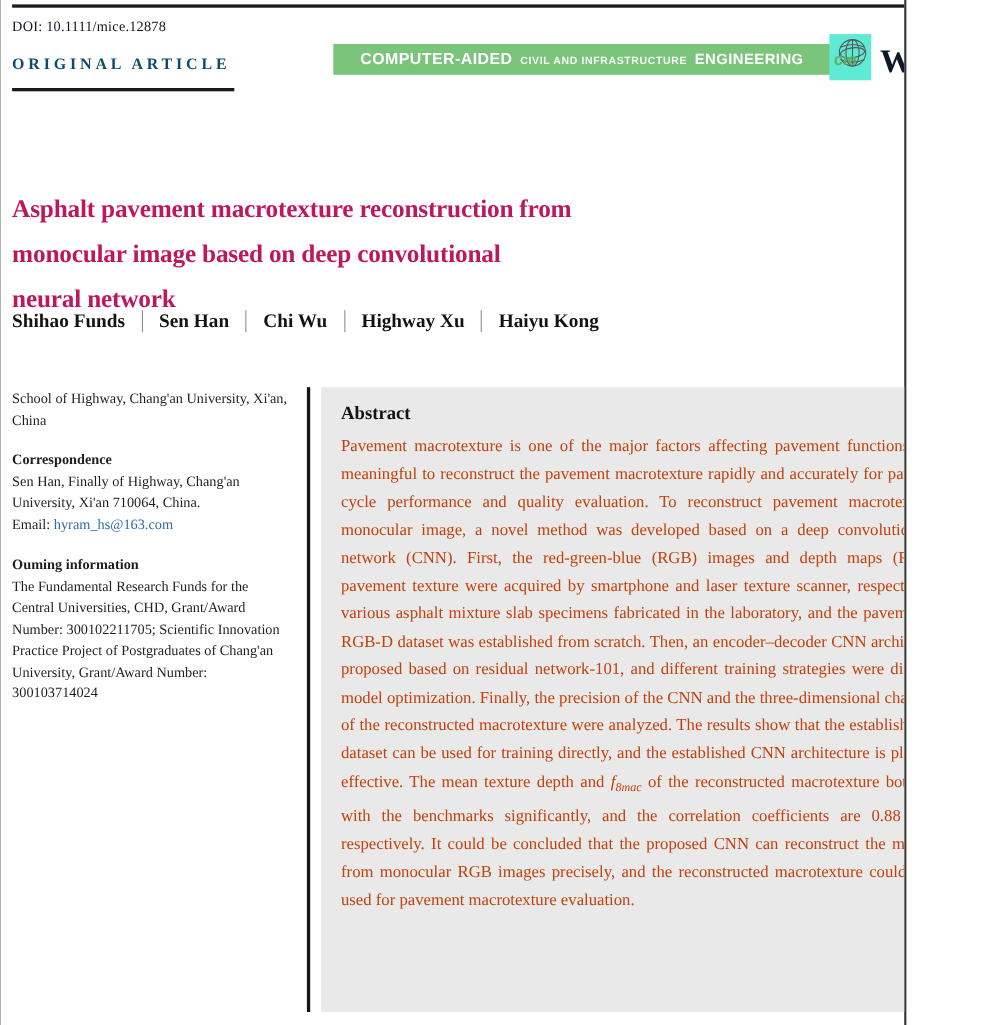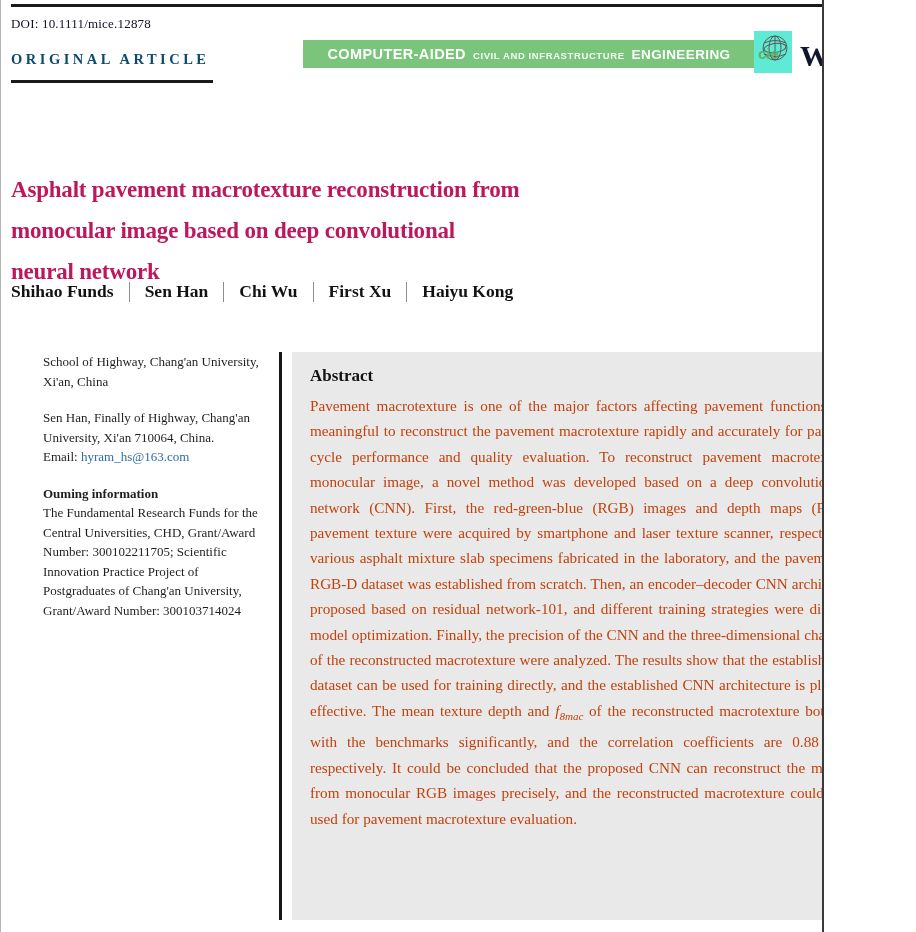--- a/index.html
+++ b/index.html
@@ -59,21 +59,21 @@
     position:absolute;left:10px;top:281px;
     font-size:17.5px;font-weight:bold;color:#121212;
     display:flex;align-items:center;
   }
   .author-sep{width:1px;height:20px;background:#8d8d8d;margin:0 15px;display:inline-block;}
 
   .sidebar{
     position:absolute;left:10px;top:352px;width:254px;
     font-size:13px;line-height:19.5px;color:#1e1e1e;
   }
-  .sidebar .block{margin-bottom:17px;margin-left:32px;}
+  .sidebar .block{margin-bottom:17px;}
   .sidebar .block-heading{font-weight:bold;}
   .email-line a{color:var(--link-blue);text-decoration:none;}
 
   .abstract-bar{position:absolute;left:278px;top:352px;width:3px;height:568px;background:#161616;}
   .abstract-box{
     position:absolute;left:291px;top:352px;width:615px;height:568px;
     background:var(--abstract-bg);
     padding:10px 16px 0 18px;
   }
   .abstract-heading{font-size:17px;font-weight:bold;margin:4px 0 7px 0;color:#121212;}
@@ -124,29 +124,30 @@
     <div>neural network</div>
   </h1>
 
   <div class="authors">
     <span>Shihao Funds</span>
     <span class="author-sep"></span>
     <span>Sen Han</span>
     <span class="author-sep"></span>
     <span>Chi Wu</span>
     <span class="author-sep"></span>
-    <span>First Xu</span>
+    <span>Highway Xu</span>
     <span class="author-sep"></span>
     <span>Haiyu Kong</span>
   </div>
 
   <div class="sidebar">
     <p class="block">School of Highway, Chang'an University, Xi'an, China</p>
 
     <div class="block">
+      <div class="block-heading">Correspondence</div>
       <span>Sen Han, Finally of Highway, Chang'an University, Xi'an 710064, China.</span>
       <div class="email-line">
         <span>Email: </span><a href="#">hyram_hs@163.com</a>
       </div>
     </div>
 
     <div class="block">
       <div class="block-heading">Ouming information</div>
       <span>The Fundamental Research Funds for the Central Universities, CHD, Grant/Award Number: 300102211705; Scientific Innovation Practice Project of Postgraduates of Chang'an University, Grant/Award Number: 300103714024</span>
     </div>

